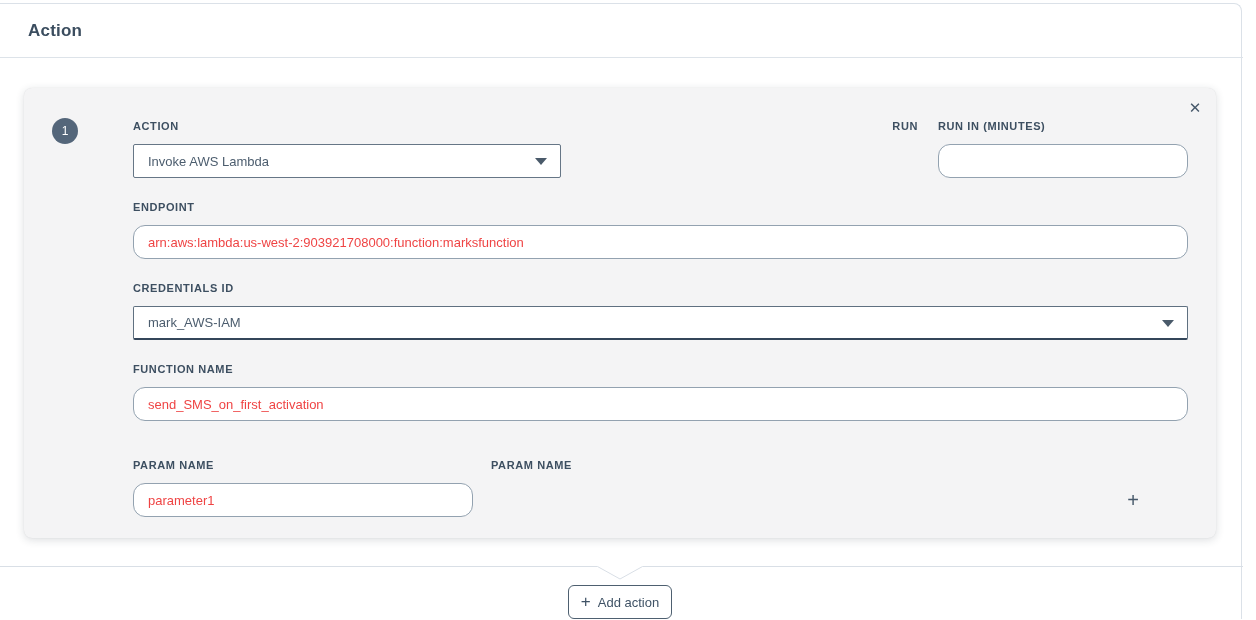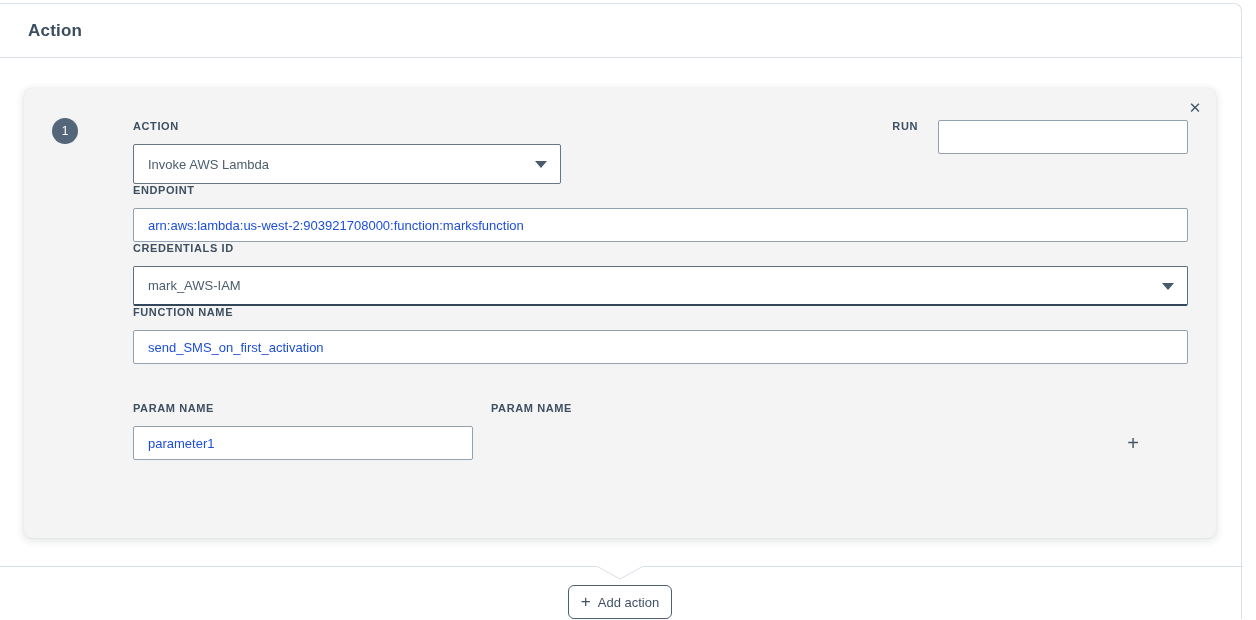--- a/index.html
+++ b/index.html
@@ -62,52 +62,52 @@
   .field-label {
     display: block;
     font-size: 11px; font-weight: 700; letter-spacing: 0.6px;
     color: #3d4f61; line-height: 13px;
     margin: 0 0 11px 0;
     white-space: nowrap;
   }
 
   .text-input {
     width: 100%; height: 34px;
-    border: 1px solid #93a2b0; border-radius: 2px;
+    border: 1px solid #93a2b0; border-radius: 12px;
     background: #ffffff;
     padding: 0 14px;
-    font-size: 13px; color: #1d4ed8;
+    font-size: 13px; color: #ef4444;
     font-family: inherit;
     outline: none;
   }
 
   .select {
     position: relative;
-    height: 40px;
+    height: 34px;
     border: 1px solid #667686; border-radius: 2px;
     background: #ffffff;
     display: flex; align-items: center;
     padding: 0 32px 0 14px;
     font-size: 13px; color: #4c5d6e;
     cursor: pointer;
   }
   .select .caret {
     position: absolute; right: 13px; top: 50%; margin-top: -3px;
     width: 0; height: 0;
     border-left: 6px solid transparent;
     border-right: 6px solid transparent;
     border-top: 7px solid #4a5a6a;
   }
   .select.focused {
     border: 1px solid #5f7080;
     border-bottom: 2px solid #34465a;
   }
 
   .row { display: flex; }
-  .row-mt { }
+  .row-mt { margin-top: 23px; }
   .row-params { margin-top: 38px; }
   .col-action { width: 428px; margin-right: 20px; }
   .col-run { width: 337px; margin-right: 20px; text-align: right; }
   .col-runin { width: 250px; }
   .col-pname { width: 340px; margin-right: 18px; }
   .col-pvalue { width: 607px; }
   .col-full { width: 100%; }
 
   .add-param-btn {
     align-self: flex-end;
@@ -151,20 +151,21 @@
         <label class="field-label">ACTION</label>
         <div class="select">
           <span>Invoke AWS Lambda</span>
           <span class="caret"></span>
         </div>
       </div>
       <div class="col-run">
         <label class="field-label">RUN</label>
       </div>
       <div class="col-runin">
+        <label class="field-label">RUN IN (MINUTES)</label>
         <input class="text-input" type="text" value="" style="">
       </div>
     </div>
 
     <div class="row row-mt">
       <div class="col-full">
         <label class="field-label">ENDPOINT</label>
         <input class="text-input" type="text" value="arn:aws:lambda:us-west-2:903921708000:function:marksfunction" style="">
       </div>
     </div>

